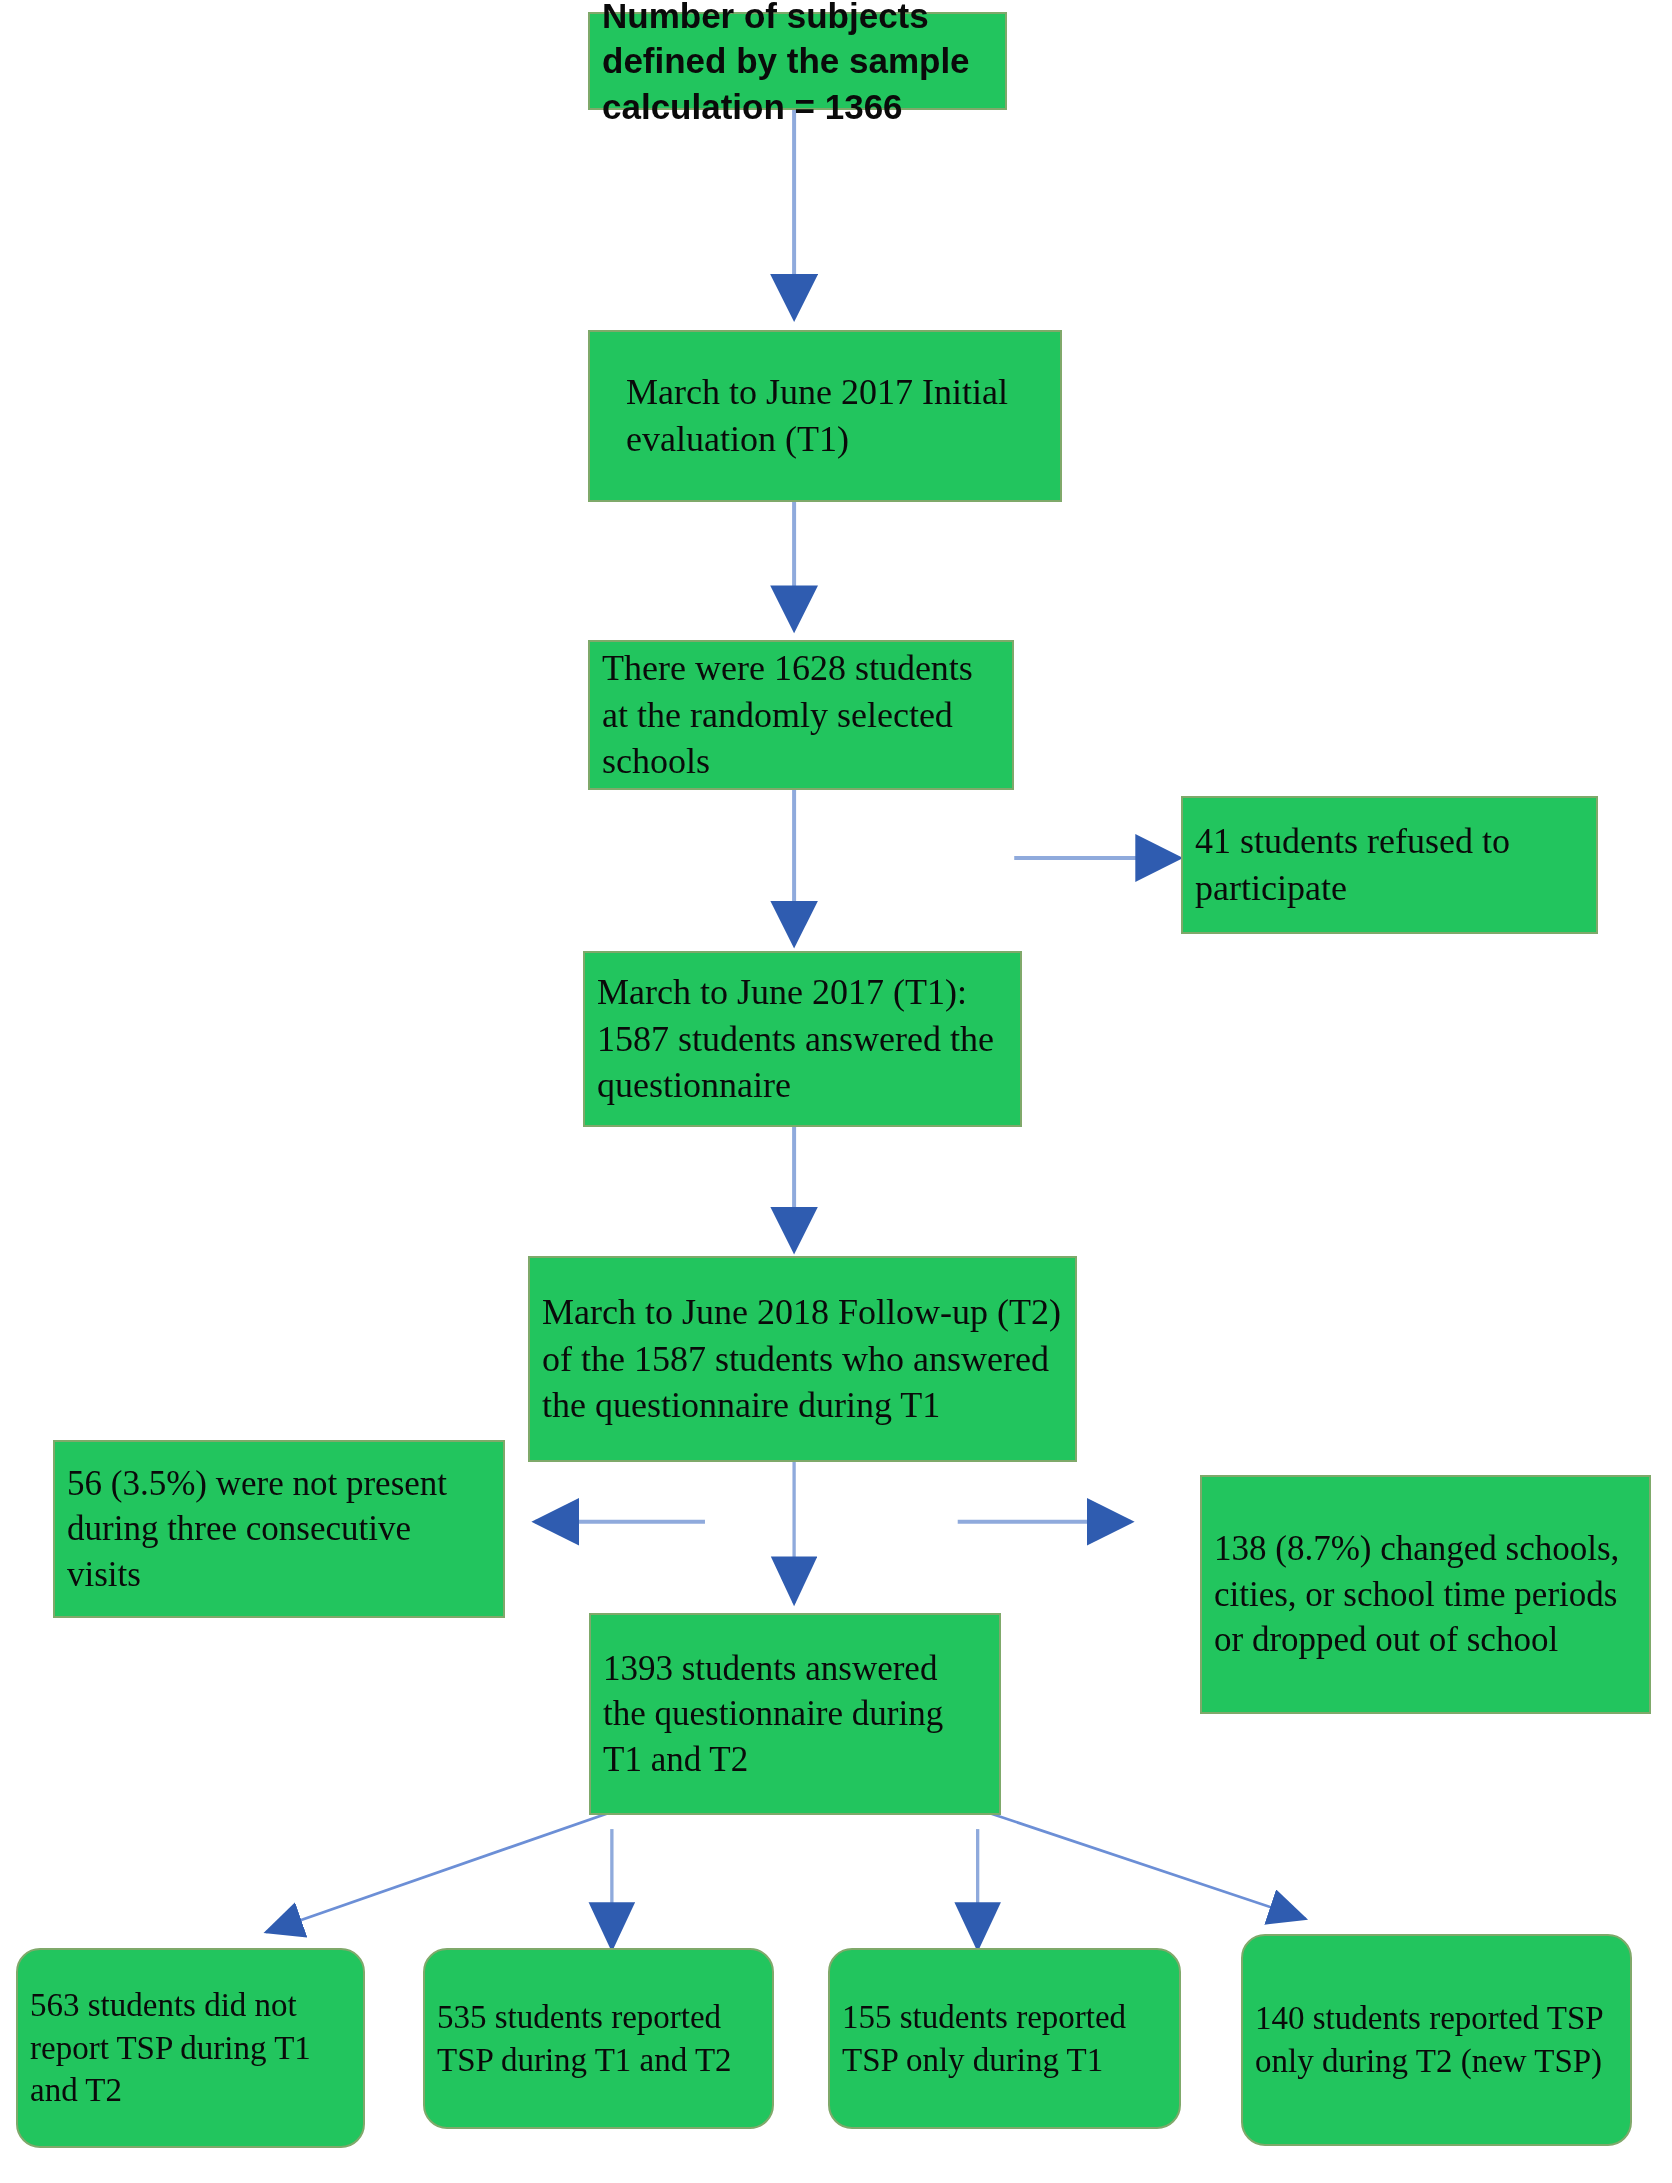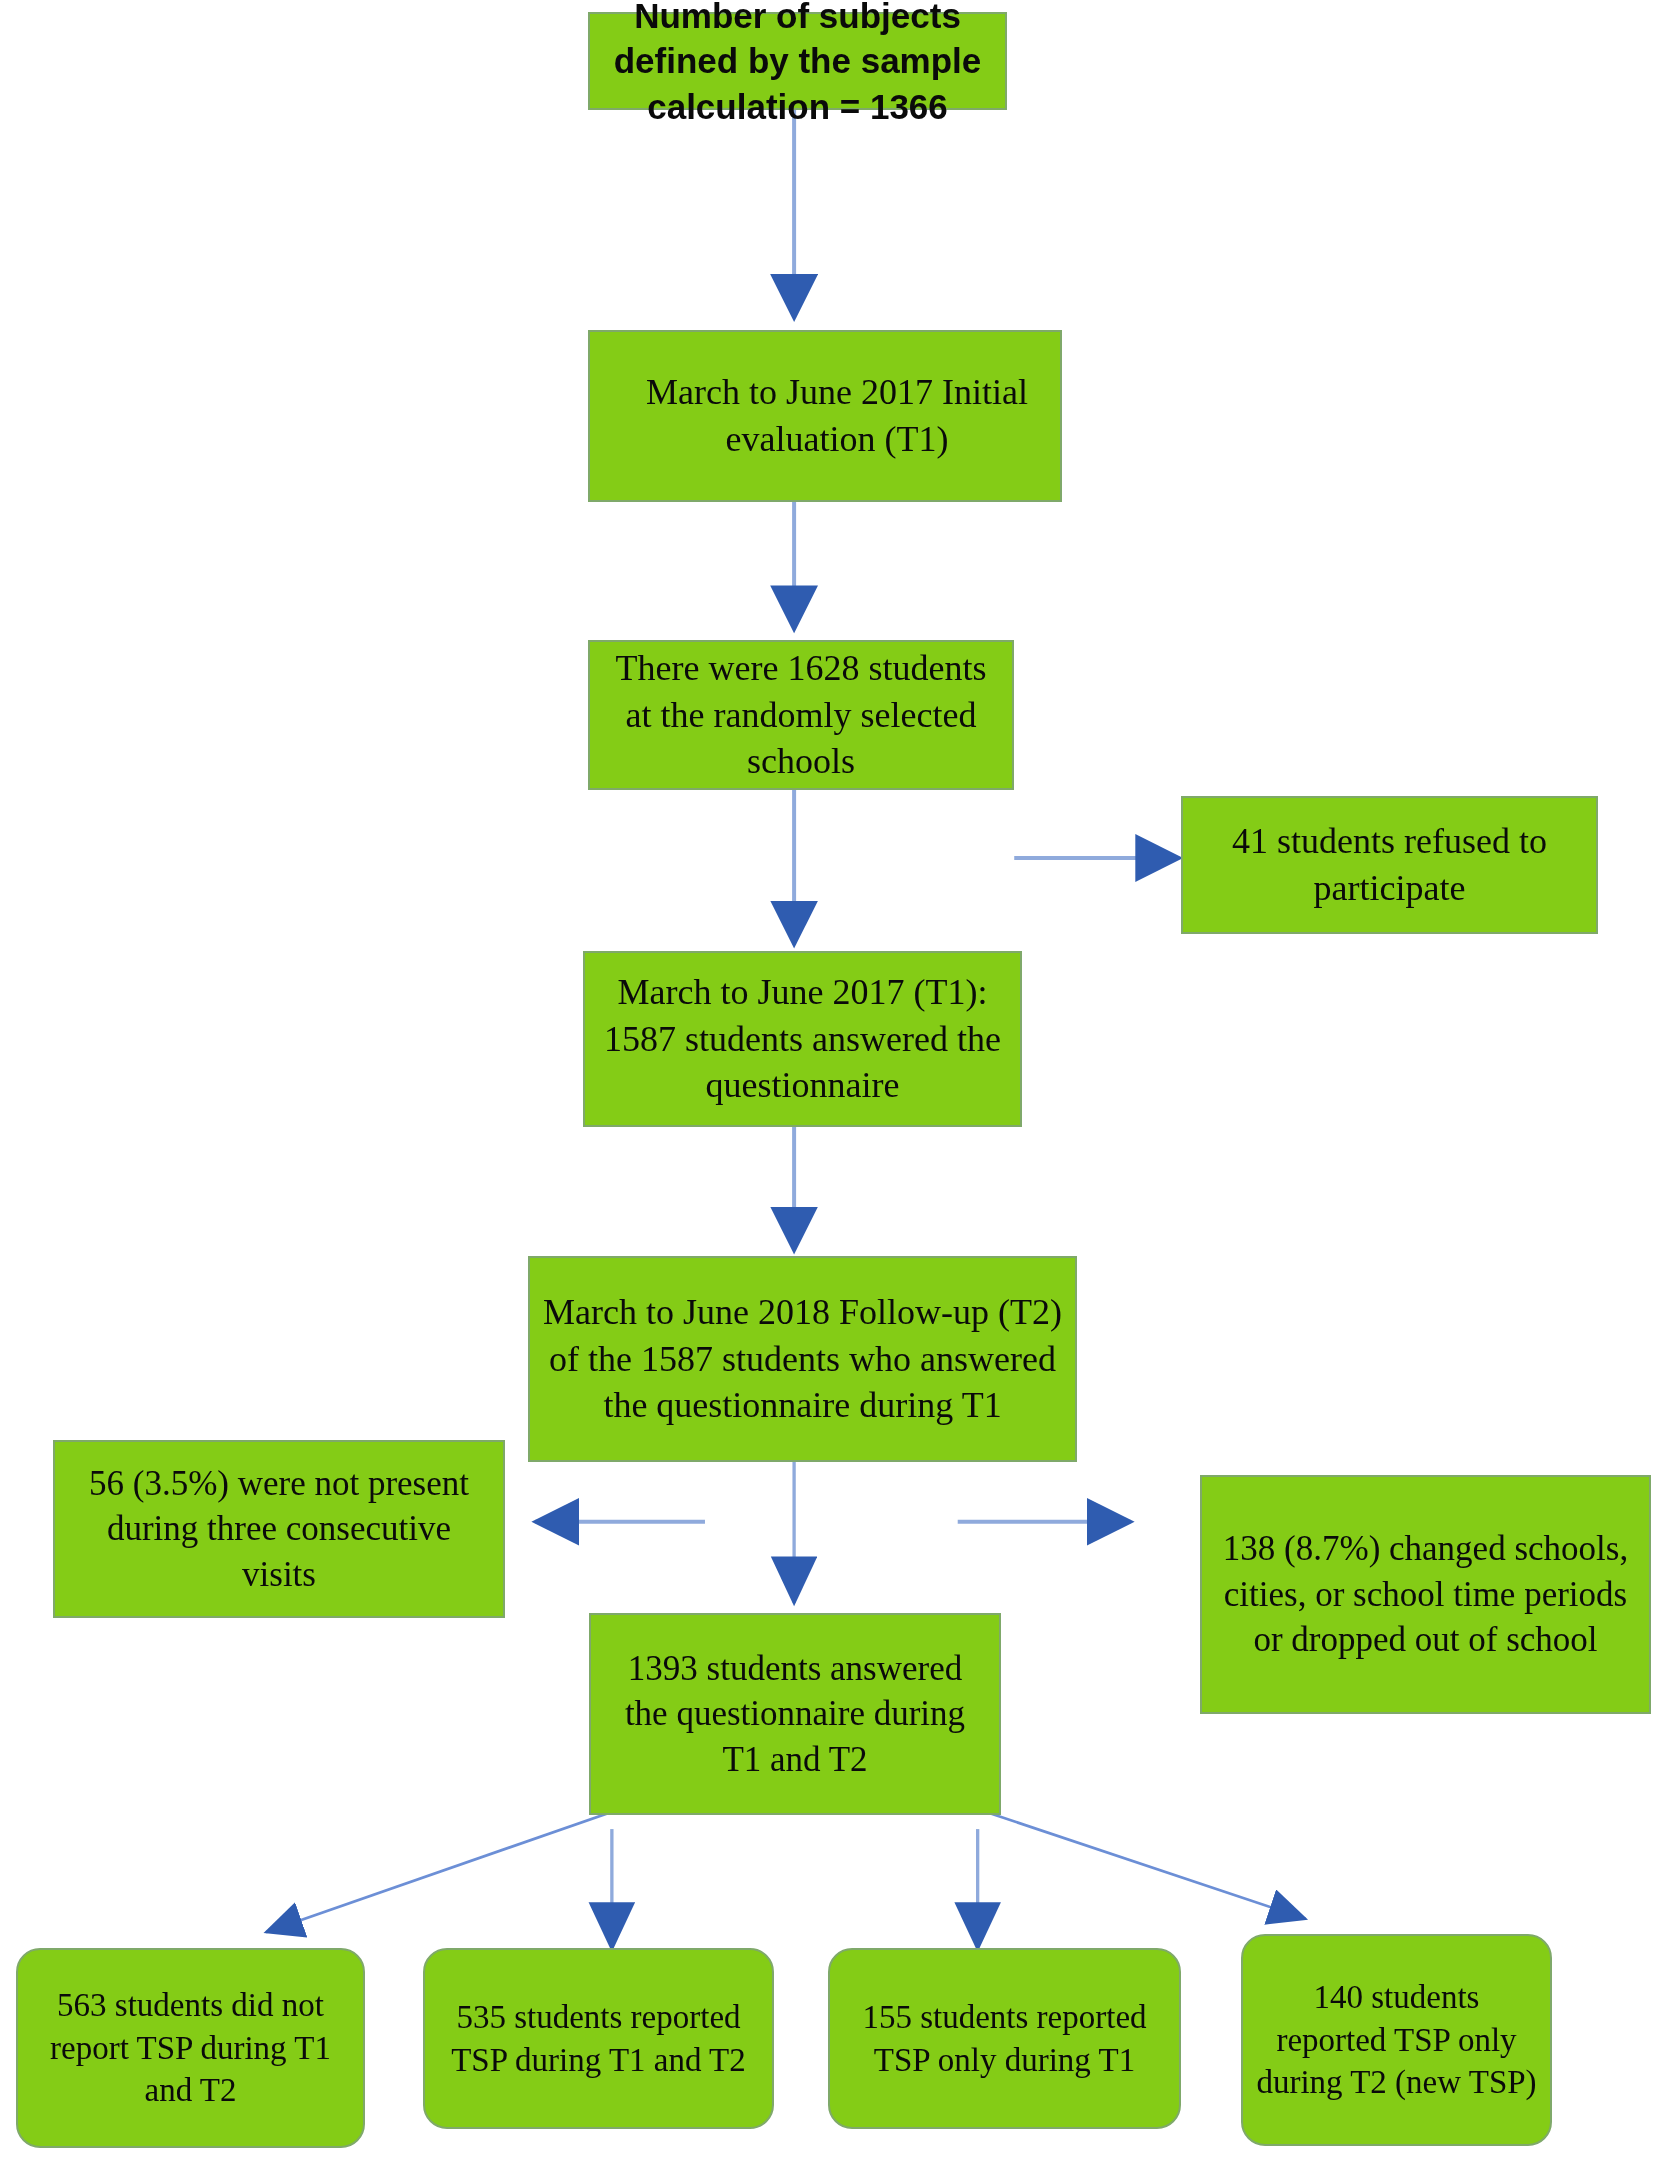--- a/index.html
+++ b/index.html
@@ -6,24 +6,24 @@
   body{
     font-family:"Liberation Serif", serif;
     width:1672px;height:2183px;position:relative;overflow:hidden;
   }
   #canvas{position:absolute;inset:0;width:1672px;height:2183px;}
   svg.arrows{position:absolute;left:0;top:0;width:1672px;height:2183px;pointer-events:none;}
 
   .node{
     position:absolute;
     box-sizing:border-box;
-    background:#84cc16;
+    background:#22c55e;
     border:2.7px solid #7FA96A;
     display:flex;align-items:center;justify-content:center;
-    text-align:center;
+    text-align:left;
     color:#0a0a0a;
     line-height:1.30;
     padding:6.7px 12px;
   }
   .node span{display:block;width:100%;}
 
   
   .node.sans{font-family:"Liberation Sans", sans-serif;font-weight:700;}
   .node.serif{font-family:"Liberation Serif", serif;font-weight:400;}
 
@@ -109,18 +109,18 @@
   </div>
 
   <div class="node serif fs-50" style="left:423px;top:1948px;width:351px;height:181px;">
     <span>535 students reported TSP during T1 and T2</span>
   </div>
 
   <div class="node serif fs-50" style="left:828px;top:1948px;width:353px;height:181px;">
     <span>155 students reported TSP only during T1</span>
   </div>
 
-  <div class="node serif fs-50" style="left:1241px;top:1934px;width:311px;height:212px;">
+  <div class="node serif fs-50" style="left:1241px;top:1934px;width:391px;height:212px;">
     <span>140 students reported TSP only during T2 (new TSP)</span>
   </div>
 
 </div>
 
 
 </body></html>

